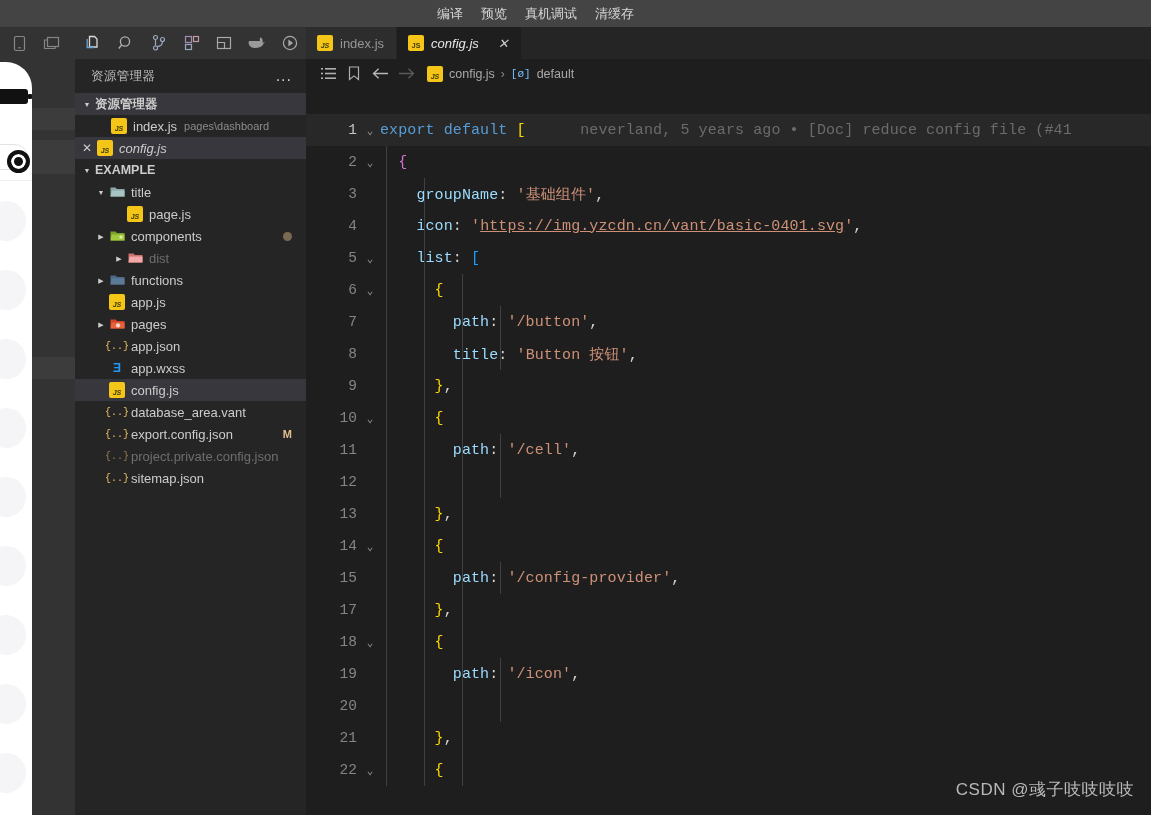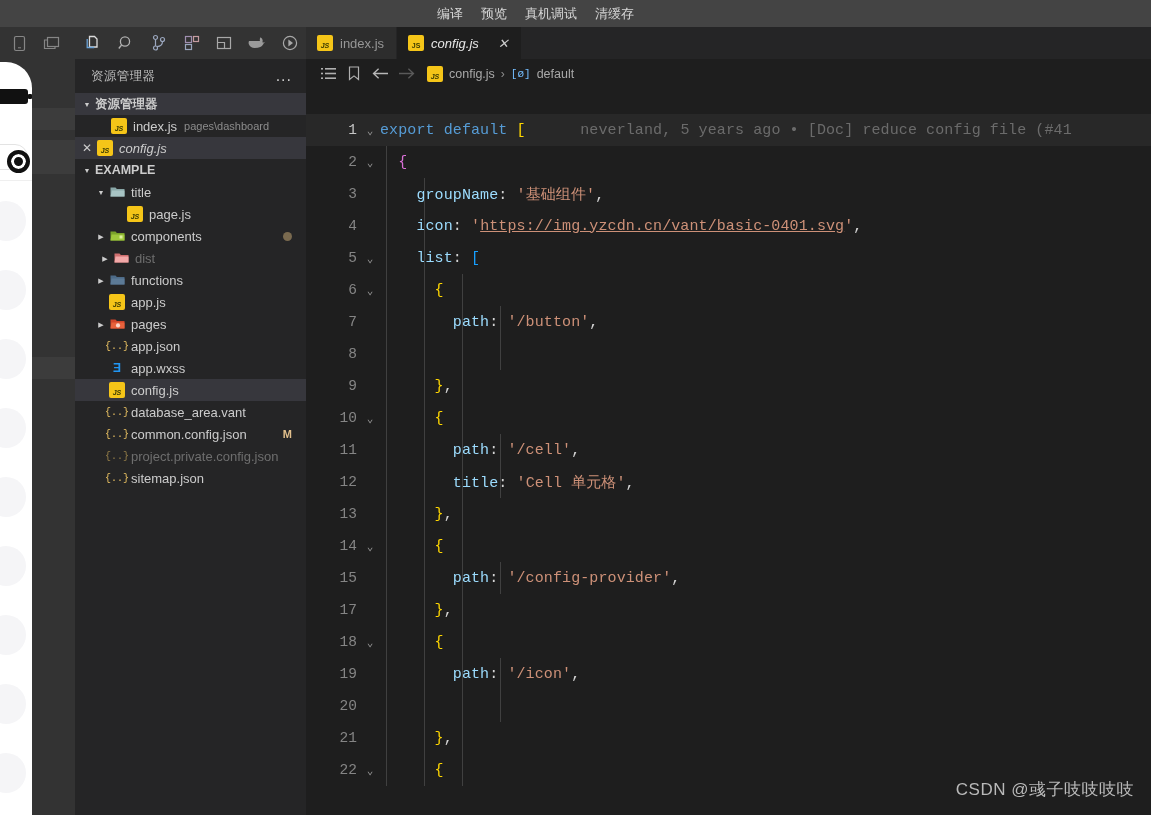--- a/index.html
+++ b/index.html
@@ -351,21 +351,21 @@
         <svg width="15" height="12" viewBox="0 0 15 12">
             <path d="M0.5 1.5 h5 l1.4 1.6 h7.6 v7.4 h-14 z" fill="#7aa32a"></path>
             <path d="M1.5 4.6 h13 v5.9 h-14 z" fill="#9fc83c"></path>
             <rect x="9.5" y="5.5" width="3" height="3" fill="#dff0a0"></rect>
           </svg>
       </span>
       <span class="label">components</span>
       <span class="dot-badge"></span>
     </div>
 
-    <div class="row dim" style="padding-left:22px;">
+    <div class="row dim" style="padding-left:36px;">
       <span class="twisty right"></span>
       <span class="ficon ic-folder">
         <svg width="15" height="12" viewBox="0 0 15 12">
             <path d="M0.5 1.5 h5 l1.4 1.6 h7.6 v7.4 h-14 z" fill="#cf6f6f"></path>
             <path d="M1.5 4.6 h13 v5.9 h-14 z" fill="#f2a8a8"></path>
           </svg>
       </span>
       <span class="label">dist</span>
     </div>
 
@@ -412,21 +412,21 @@
       <span class="label">config.js</span>
     </div>
 
     <div class="row" style="padding-left:34px;">
       <span class="ficon ic-json">{..}</span>
       <span class="label">database_area.vant</span>
     </div>
 
     <div class="row" style="padding-left:34px;">
       <span class="ficon ic-json">{..}</span>
-      <span class="label">common.config.json</span>
+      <span class="label">export.config.json</span>
       <span class="badge-letter">M</span>
     </div>
 
     <div class="row dim" style="padding-left:34px;">
       <span class="ficon ic-json" style="opacity:.55;">{..}</span>
       <span class="label">project.private.config.json</span>
     </div>
 
     <div class="row" style="padding-left:34px;">
       <span class="ficon ic-json">{..}</span>
@@ -536,20 +536,21 @@
           <div class="fold"></div>
           <div class="codetext"><span class="pun">        </span><span class="id">path</span><span class="pun">: </span><span class="str">'/button'</span><span class="pun">,</span></div>
         </div>
         <div class="codeline">
           <div class="guide" style="left: 80px;"></div>
           <div class="guide" style="left: 118px;"></div>
           <div class="guide" style="left: 156px;"></div>
           <div class="guide" style="left: 194px;"></div>
           <div class="gutter">8</div>
           <div class="fold"></div>
+          <div class="codetext"><span class="pun">        </span><span class="id">title</span><span class="pun">: </span><span class="str">'Button 按钮'</span><span class="pun">,</span></div>
         </div>
         <div class="codeline">
           <div class="guide" style="left: 80px;"></div>
           <div class="guide" style="left: 118px;"></div>
           <div class="guide" style="left: 156px;"></div>
           <div class="gutter">9</div>
           <div class="fold"></div>
           <div class="codetext"><span class="pun">      </span><span class="br1">}</span><span class="pun">,</span></div>
         </div>
         <div class="codeline">
@@ -569,21 +570,20 @@
           <div class="fold"></div>
           <div class="codetext"><span class="pun">        </span><span class="id">path</span><span class="pun">: </span><span class="str">'/cell'</span><span class="pun">,</span></div>
         </div>
         <div class="codeline">
           <div class="guide" style="left: 80px;"></div>
           <div class="guide" style="left: 118px;"></div>
           <div class="guide" style="left: 156px;"></div>
           <div class="guide" style="left: 194px;"></div>
           <div class="gutter">12</div>
           <div class="fold"></div>
-          <div class="codetext"><span class="pun">        </span><span class="id">title</span><span class="pun">: </span><span class="str">'Cell 单元格'</span><span class="pun">,</span></div>
         </div>
         <div class="codeline">
           <div class="guide" style="left: 80px;"></div>
           <div class="guide" style="left: 118px;"></div>
           <div class="guide" style="left: 156px;"></div>
           <div class="gutter">13</div>
           <div class="fold"></div>
           <div class="codetext"><span class="pun">      </span><span class="br1">}</span><span class="pun">,</span></div>
         </div>
         <div class="codeline">

